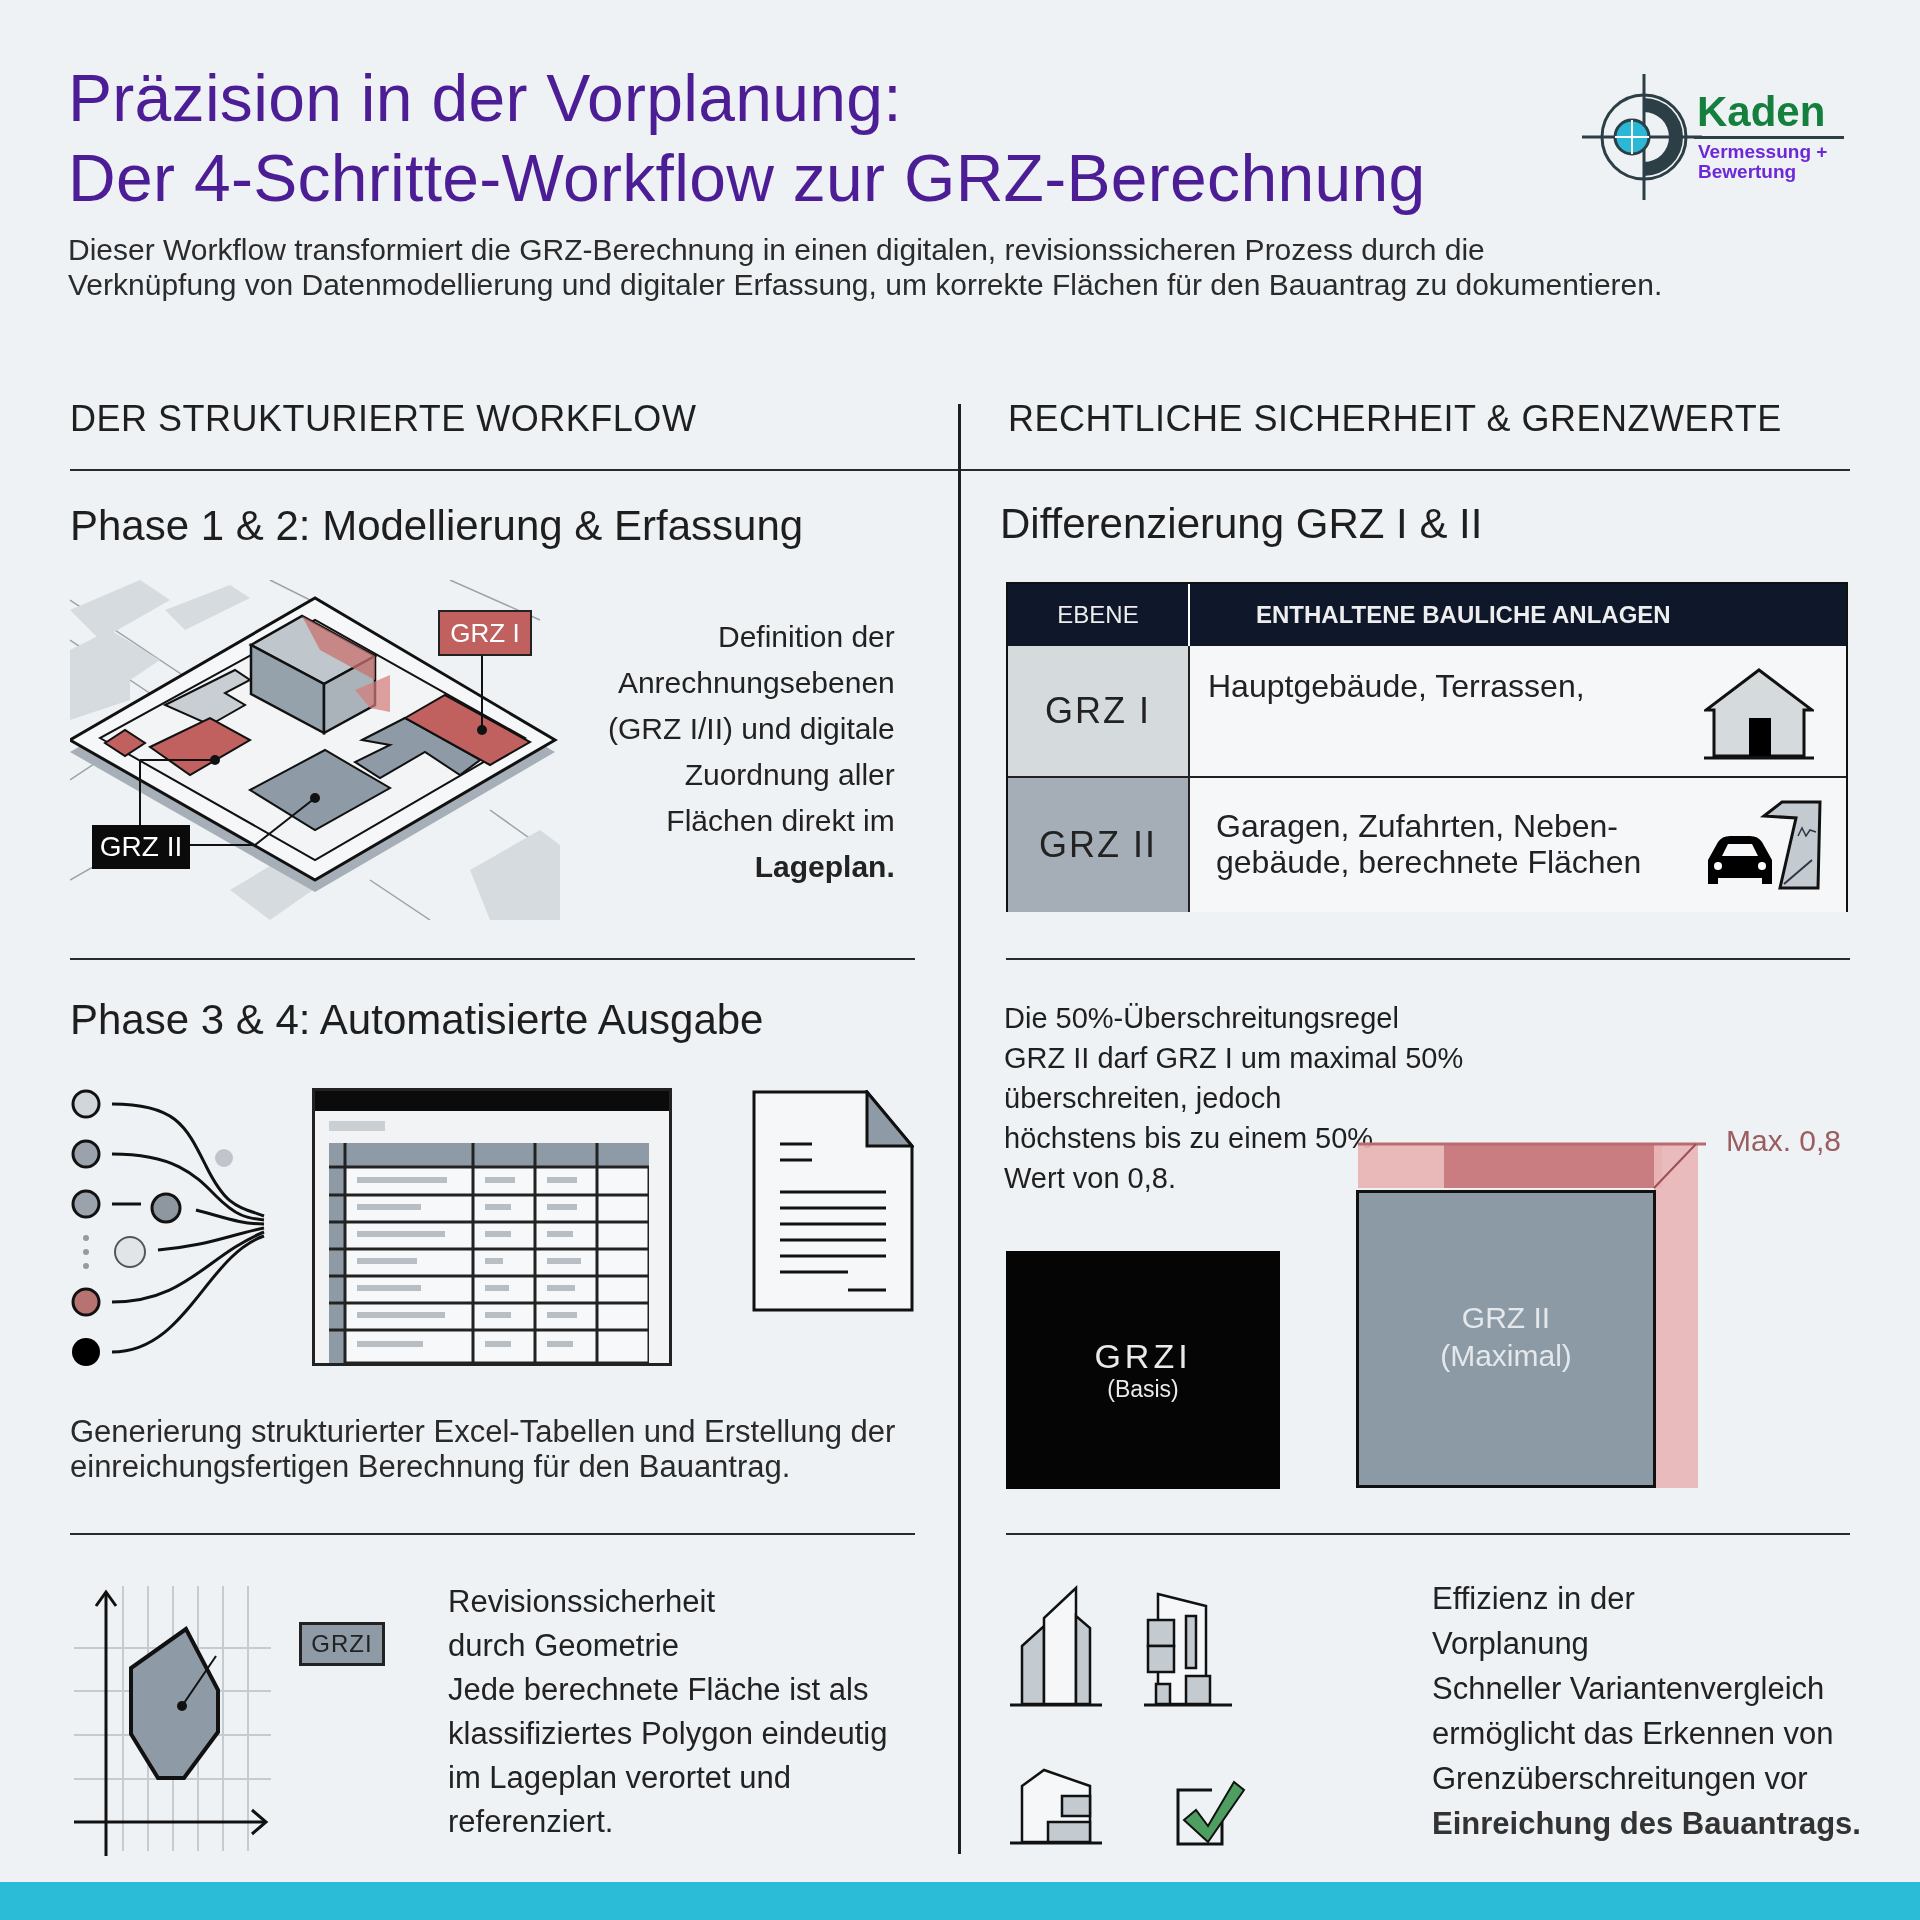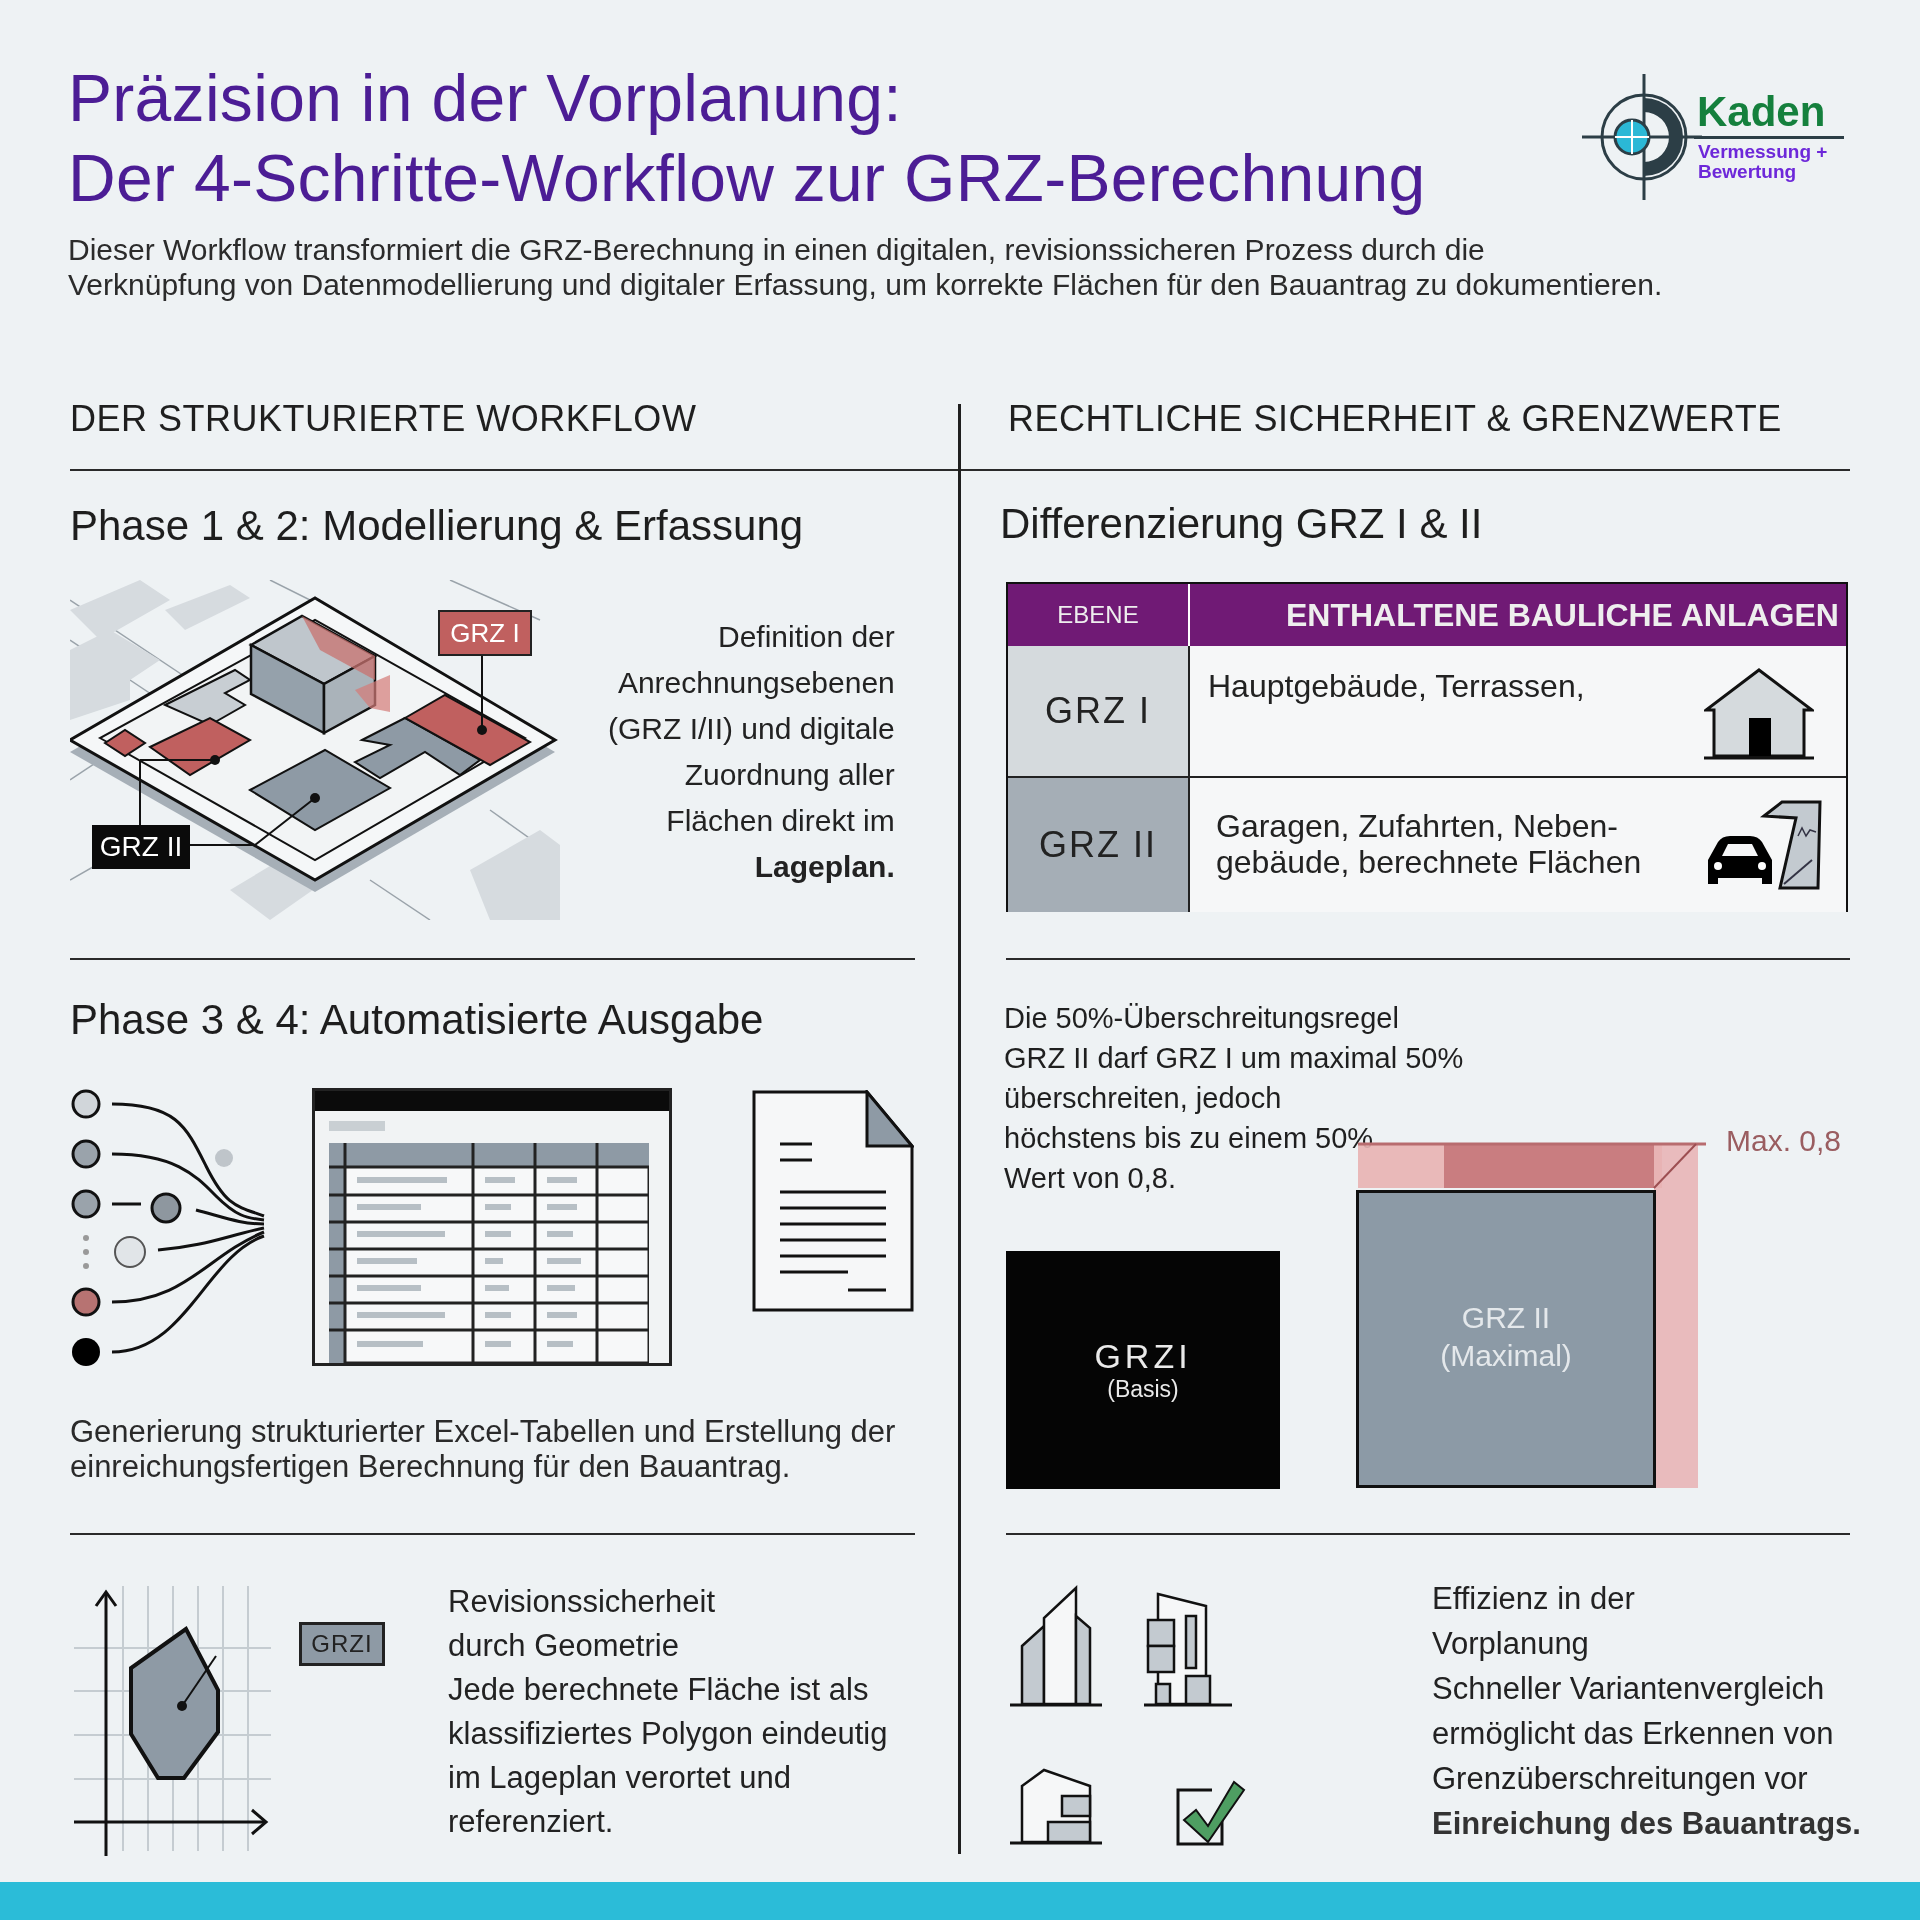--- a/index.html
+++ b/index.html
@@ -10,25 +10,25 @@
   .subtitle{left:68px;top:232px;font-size:30px;line-height:35px;color:#2b2b2b;width:1800px;}
   .logo-name{left:1697px;top:88px;font-size:42px;font-weight:bold;color:#15803d;}
   .logo-sub{left:1698px;top:142px;font-size:19px;line-height:20px;color:#6d28d9;font-weight:bold;}
   .logo-rule{left:1694px;top:136px;width:150px;height:3px;background:#2c3e46;}
   .colhead{font-size:36px;color:#1f1f1f;letter-spacing:0.5px;}
   .hr{height:2px;background:#2a2a2a;}
   .vr{width:3px;background:#1f1f1f;}
   .h2{font-size:42px;color:#1e1e1e;}
   .body{font-size:30px;line-height:46px;color:#222;}
   .tbl{left:1006px;top:582px;width:842px;height:330px;border:2px solid #111;box-sizing:border-box;}
-  .tbl-head{position:absolute;left:0;top:0;width:100%;height:62px;background:#701a75;text-align:right;}
+  .tbl-head{position:absolute;left:0;top:0;width:100%;height:62px;background:#0f172a;text-align:right;}
   .tbl-head .c1{position:absolute;left:0;top:0;width:180px;height:62px;color:#eee;font-size:24px;
        display:flex;align-items:center;justify-content:center;border-right:2px solid #fff;}
-  .tbl-head .c2{position:absolute;left:182px;top:0;right:0;height:62px;color:#eee;font-size:32px;font-weight:bold;
-       display:flex;align-items:center;padding-left:96px;}
+  .tbl-head .c2{position:absolute;left:182px;top:0;right:0;height:62px;color:#eee;font-size:24px;font-weight:bold;
+       display:flex;align-items:center;padding-left:66px;}
   .row{position:absolute;left:0;width:100%;border-top:2px solid #222;}
   .lvl{position:absolute;left:0;top:0;width:180px;height:100%;display:flex;align-items:center;justify-content:center;
        font-size:36px;color:#222;border-right:2px solid #222;letter-spacing:2px;}
   .desc{position:absolute;left:200px;font-size:32px;line-height:36px;color:#222;}
   .chart-text{left:1004px;top:998px;font-size:29px;line-height:40px;color:#1f1f1f;}
   .box{display:flex;flex-direction:column;align-items:center;justify-content:center;}
   .bottom-bar{left:0;top:1882px;width:1920px;height:38px;background:#2bbcd8;}
 </style>
 </head>
 <body>

